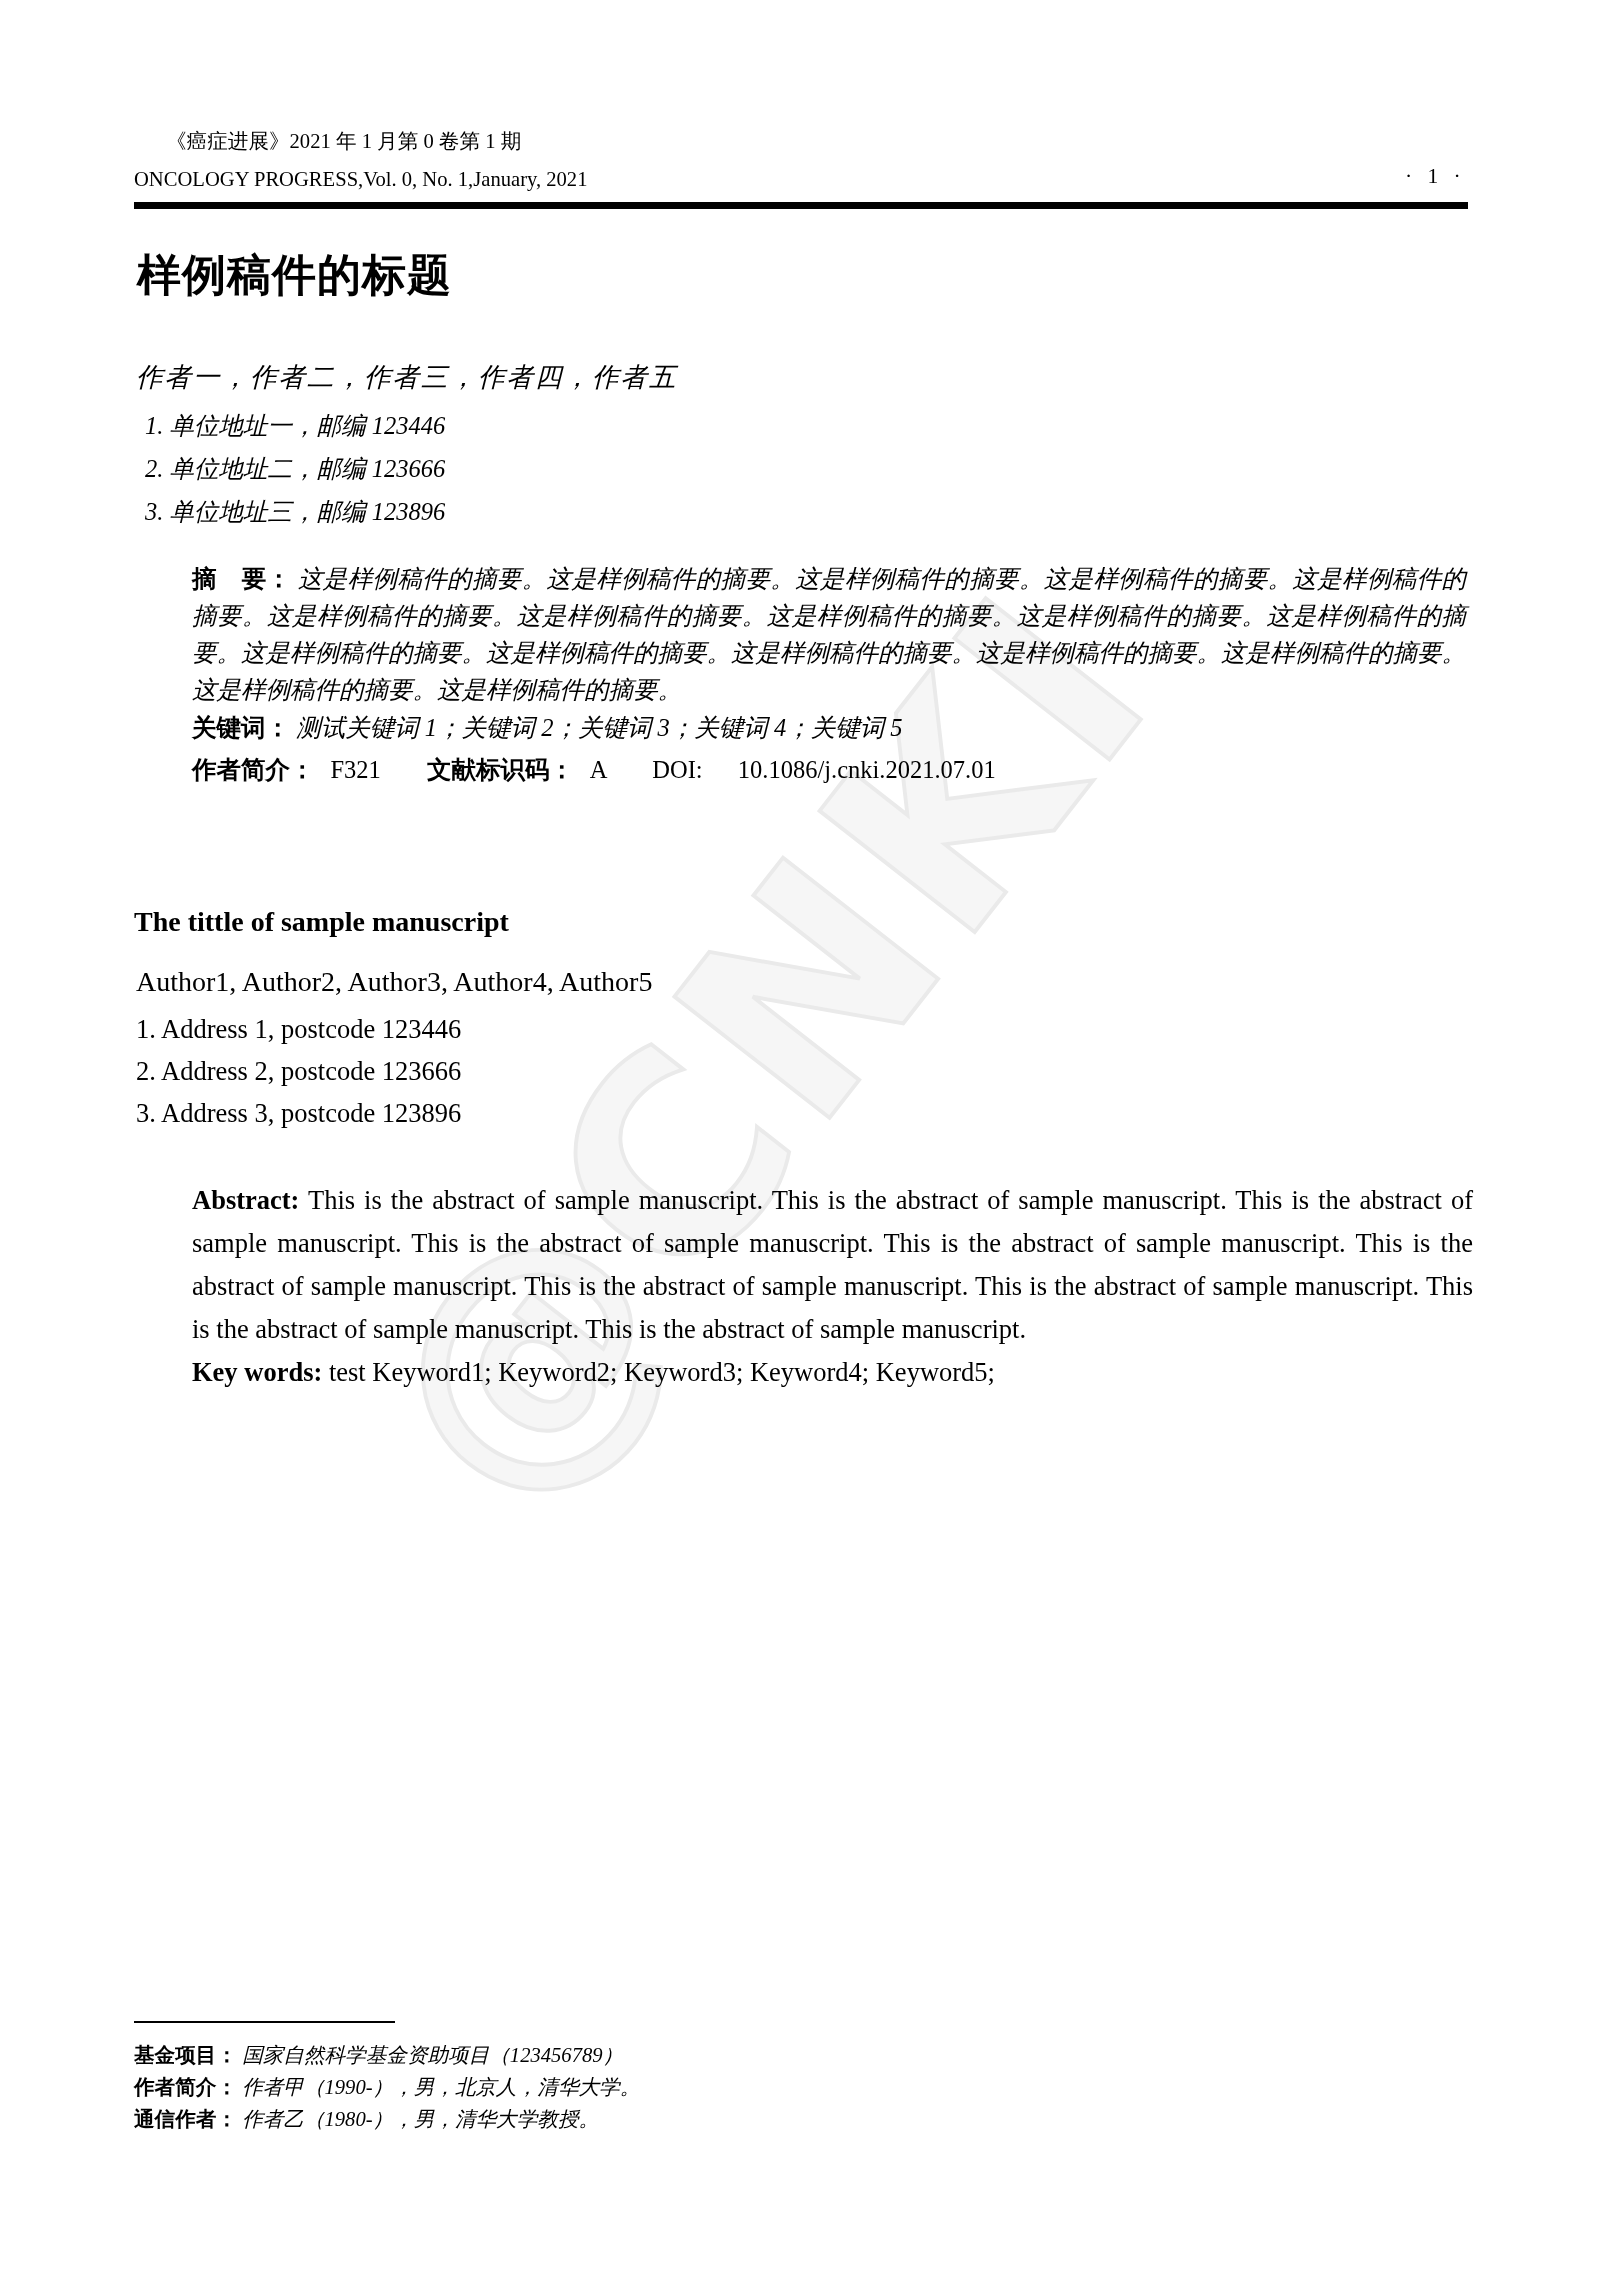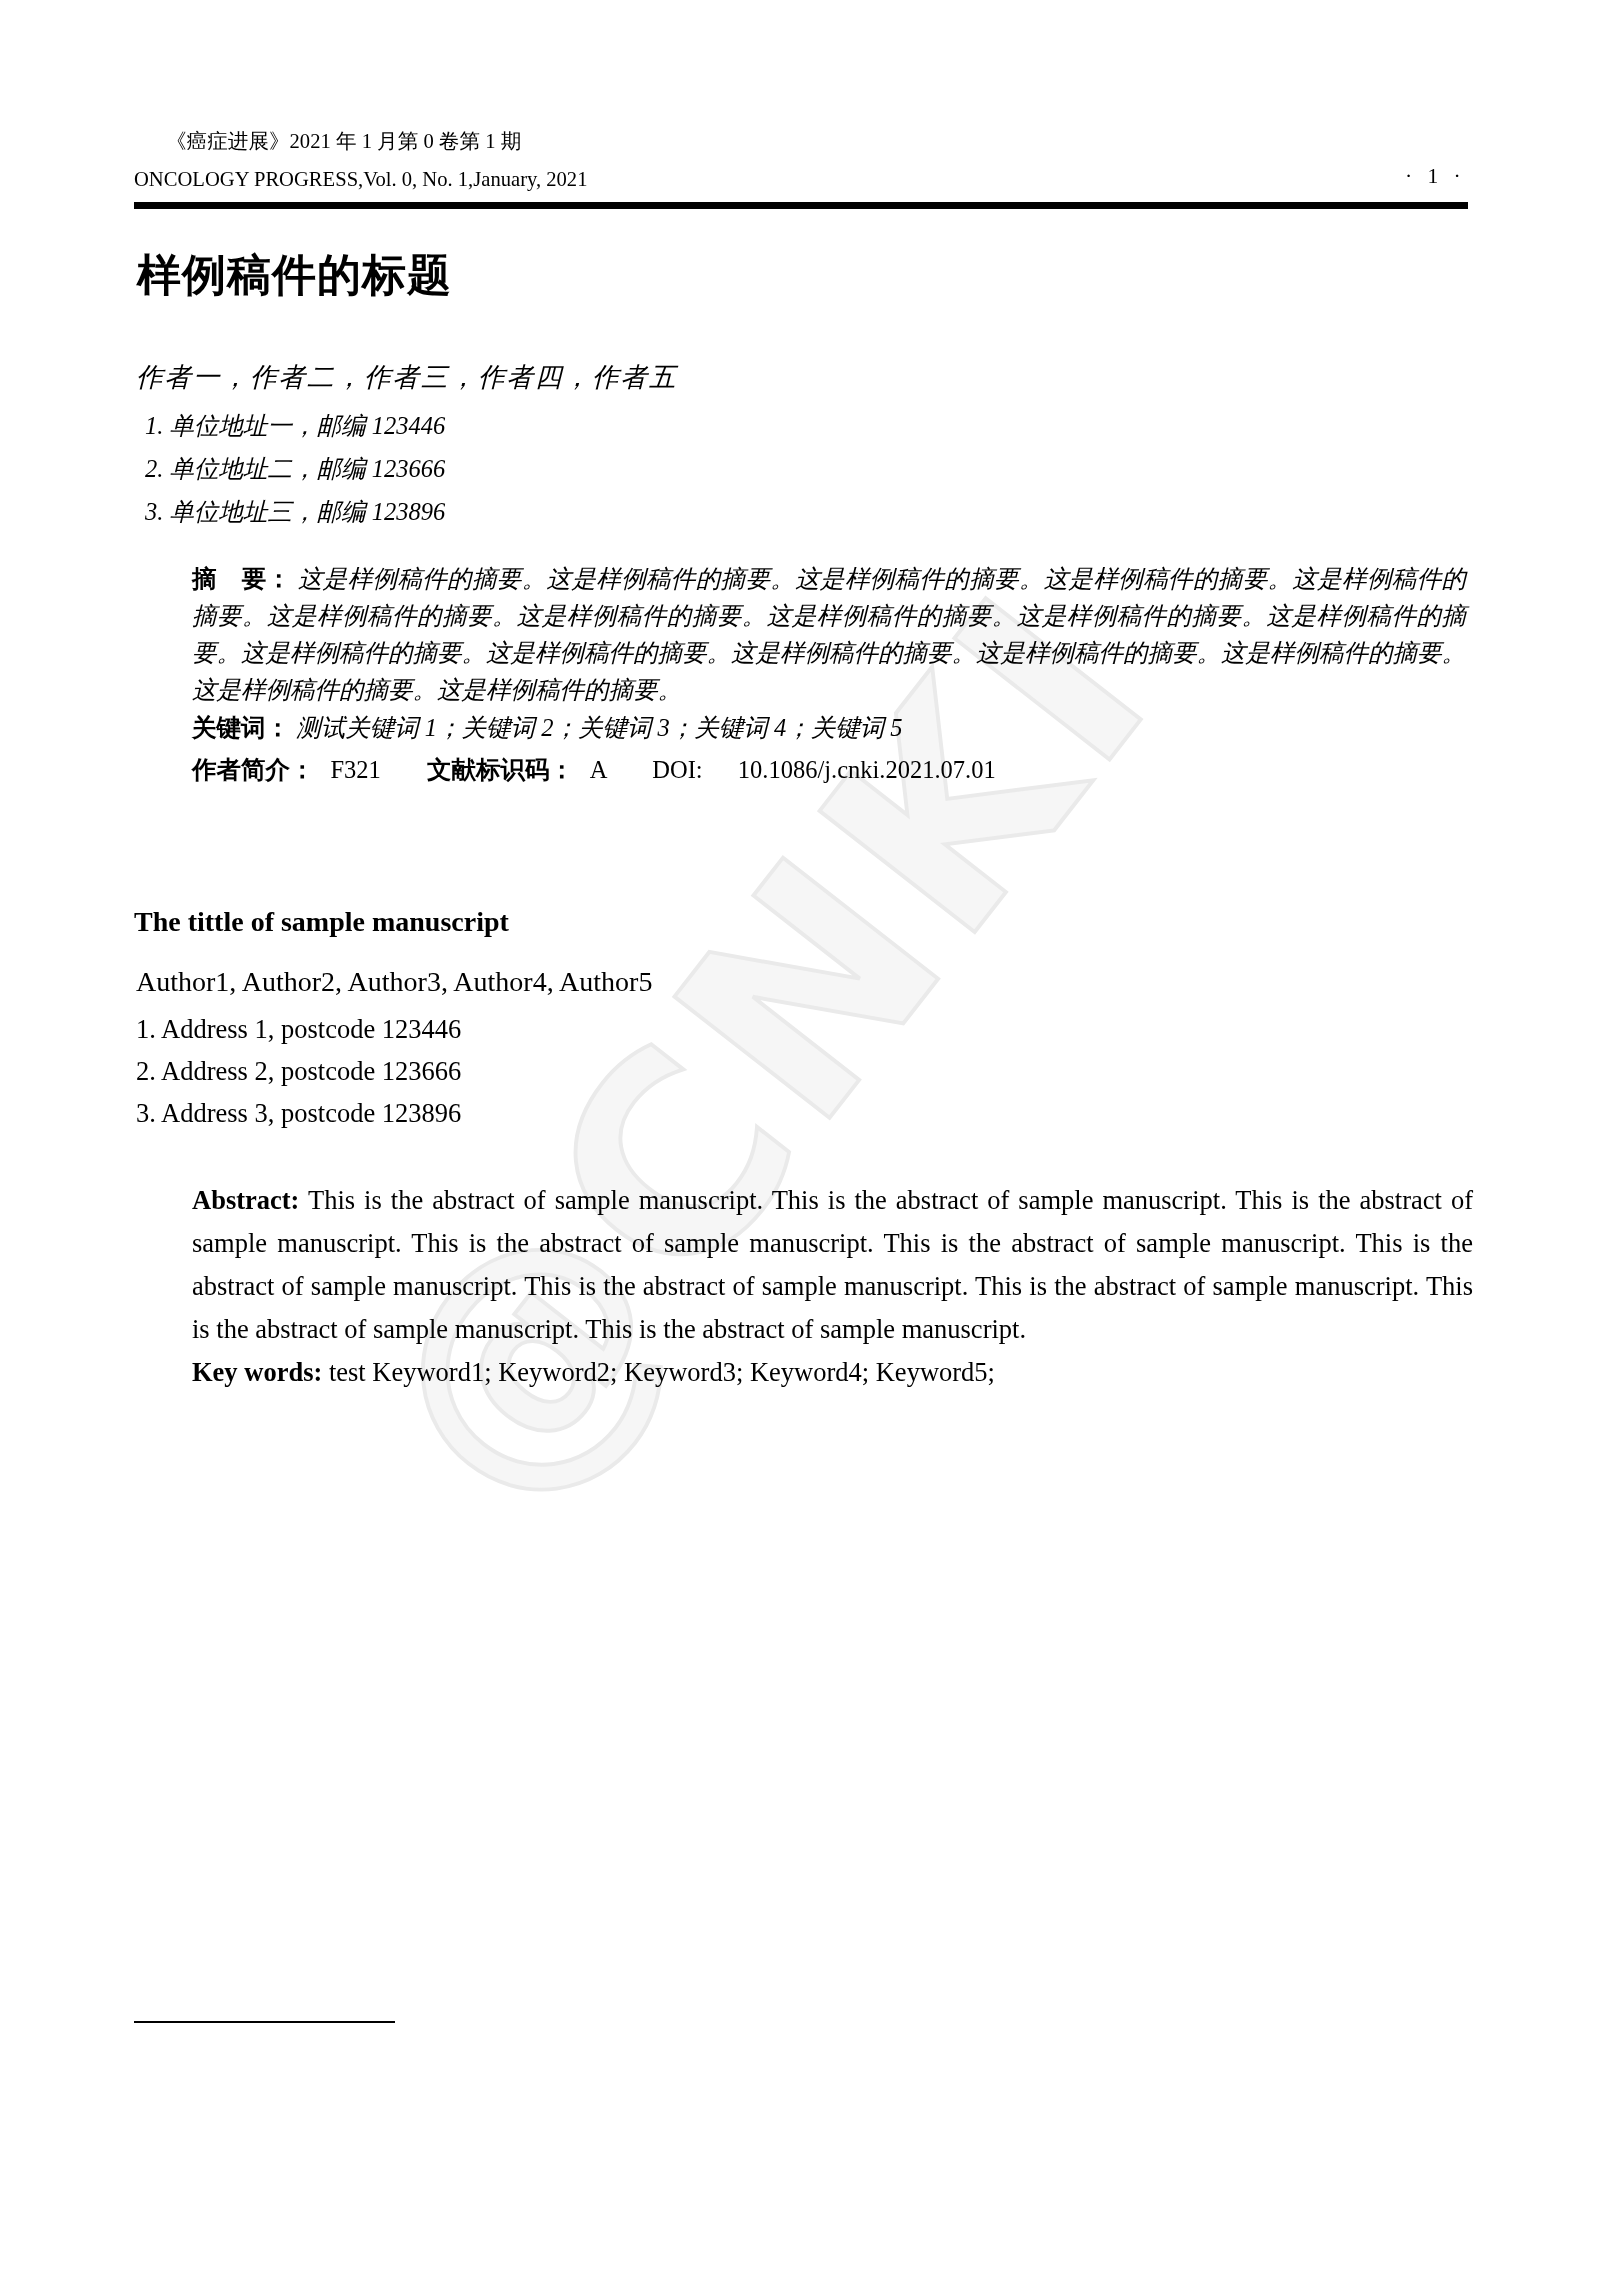--- a/index.html
+++ b/index.html
@@ -108,15 +108,29 @@
     <b>Abstract:</b>
     <span>This is the abstract of sample manuscript. This is the abstract of sample manuscript. This is the abstract of sample manuscript. This is the abstract of sample manuscript. This is the abstract of sample manuscript. This is the abstract of sample manuscript. This is the abstract of sample manuscript. This is the abstract of sample manuscript. This is the abstract of sample manuscript. This is the abstract of sample manuscript.</span>
   </div>
 
   <div class="kw-en">
     <b>Key words:</b>
     <span>test Keyword1; Keyword2; Keyword3; Keyword4; Keyword5;</span>
   </div>
 
   <div class="fn-rule"></div>
+  <div class="fn-lines">
+    <div>
+      <span class="lbl-hei">基金项目：</span>
+      <span class="kaiti">国家自然科学基金资助项目（123456789）</span>
+    </div>
+    <div>
+      <span class="lbl-hei">作者简介：</span>
+      <span class="kaiti">作者甲（1990-），男，北京人，清华大学。</span>
+    </div>
+    <div>
+      <span class="lbl-hei">通信作者：</span>
+      <span class="kaiti">作者乙（1980-），男，清华大学教授。</span>
+    </div>
+  </div>
 
 </div>
 
 
 </body></html>

